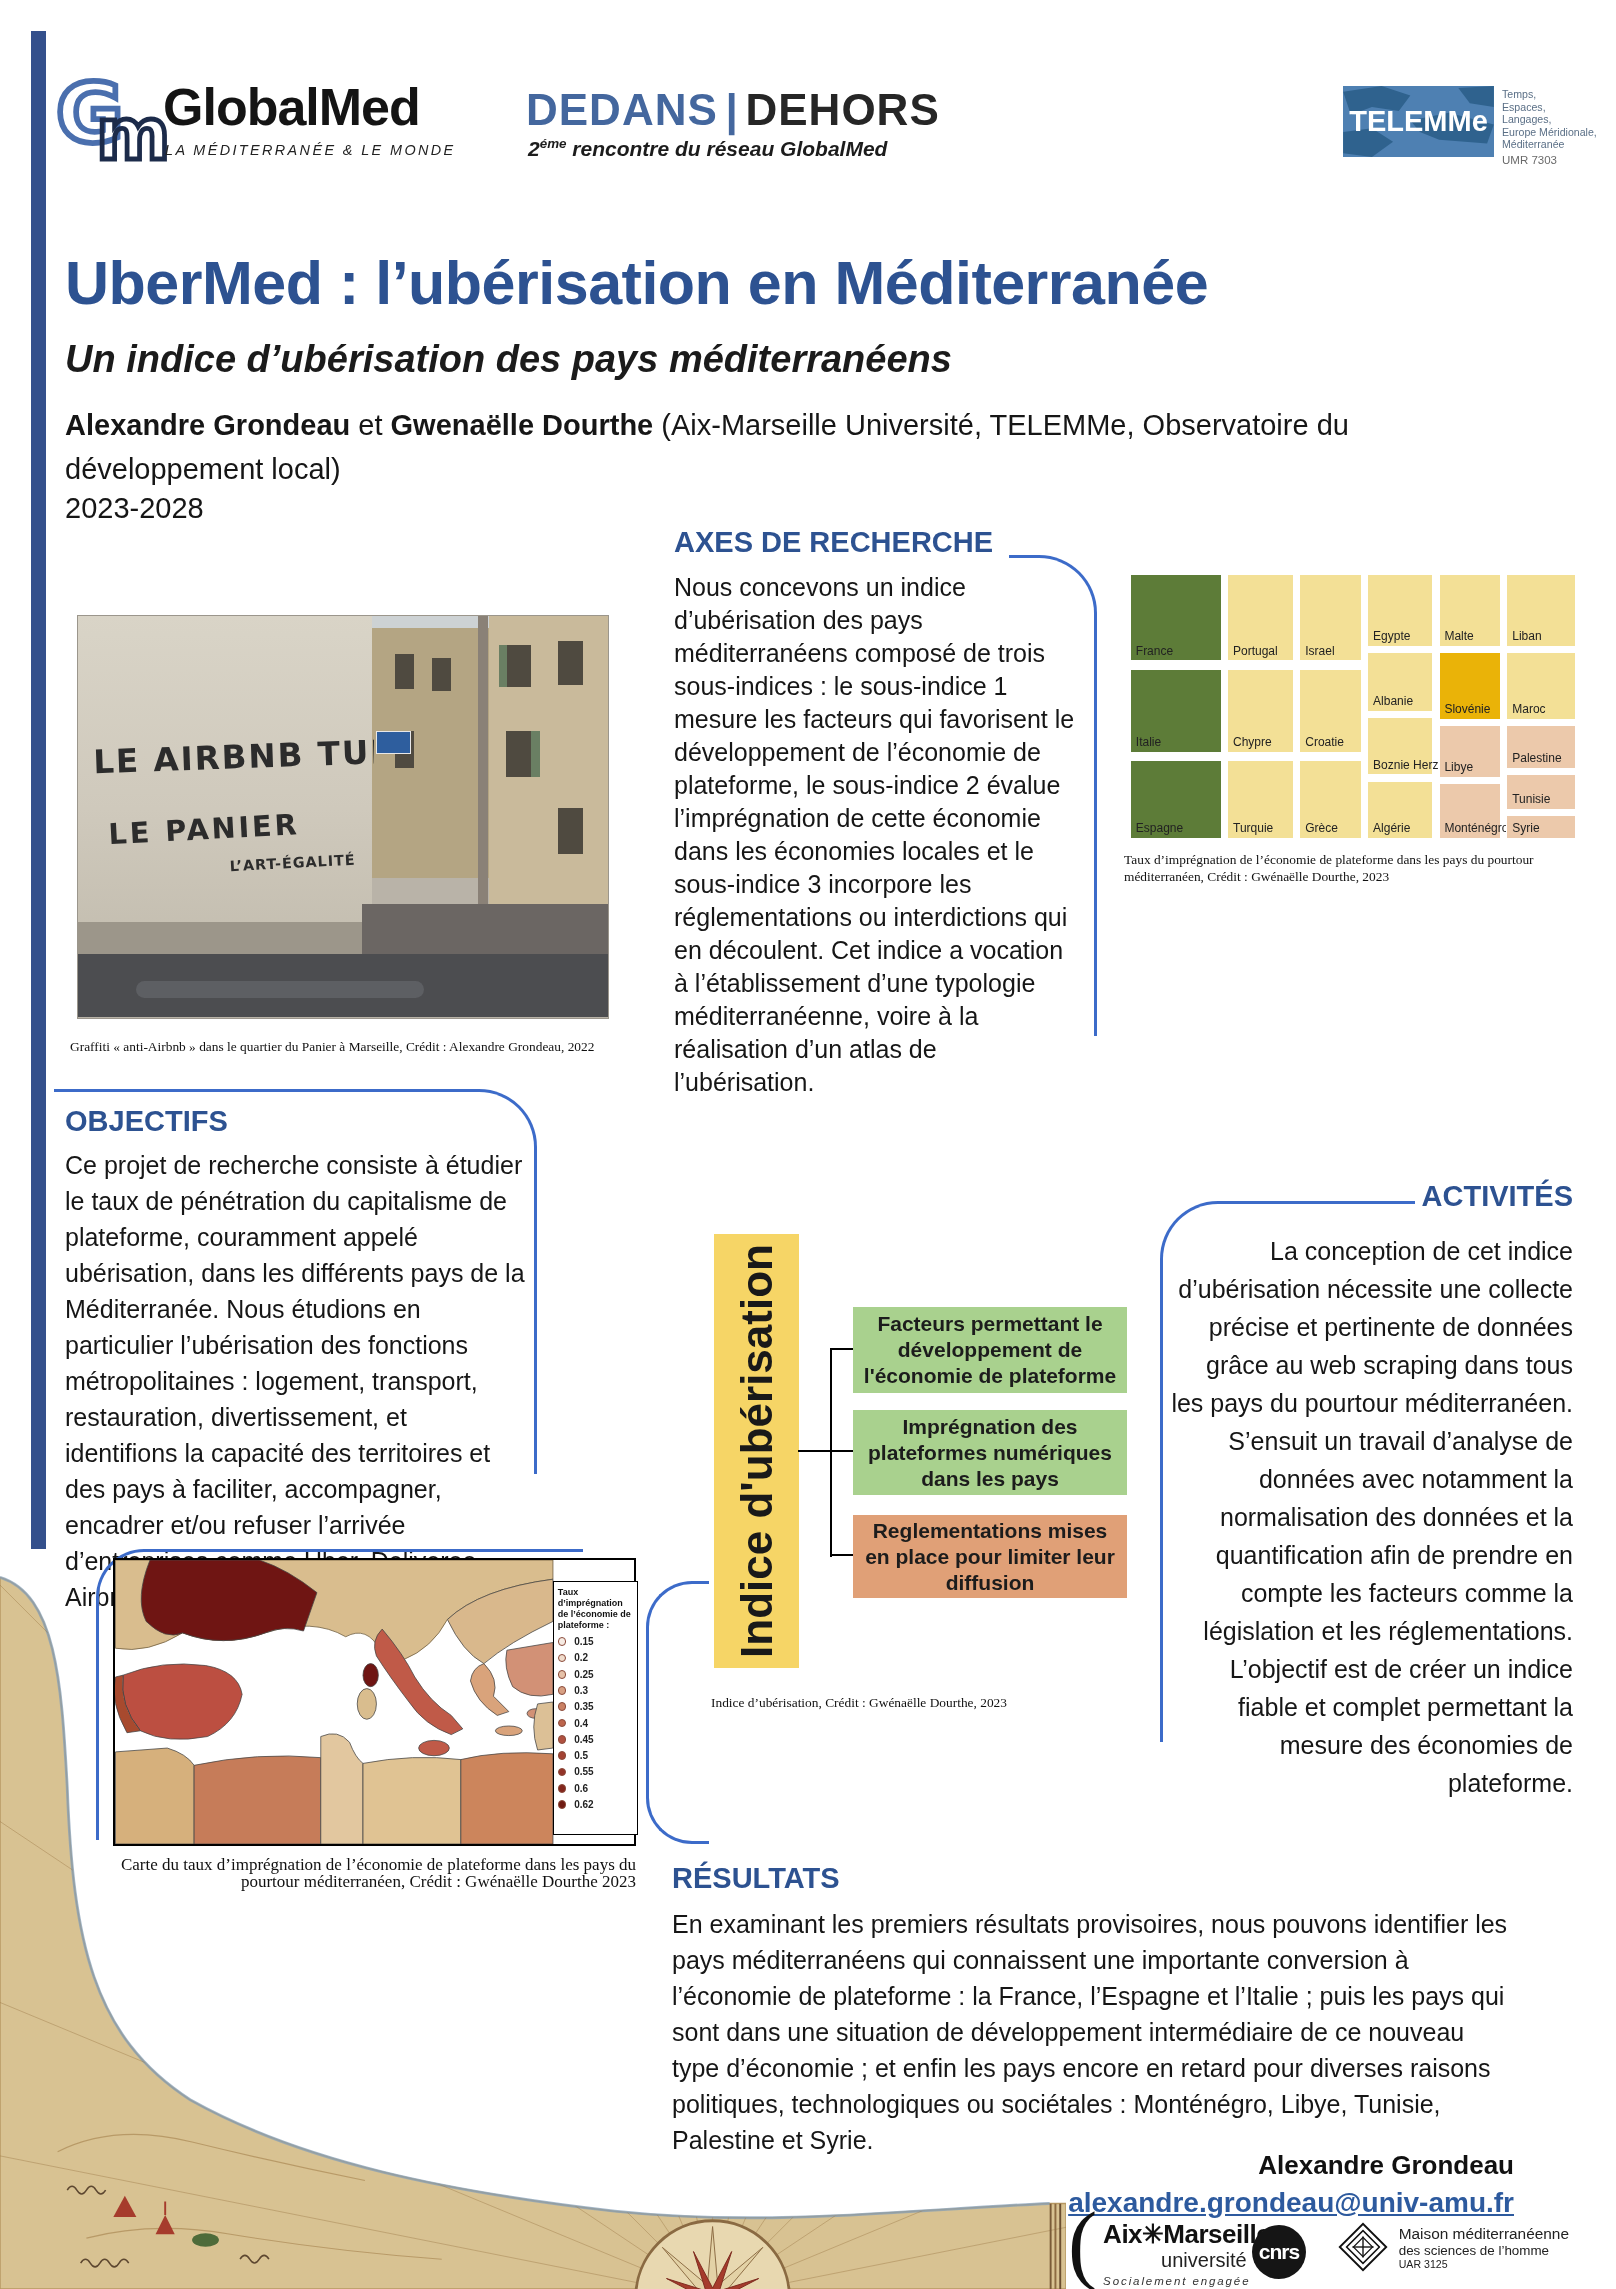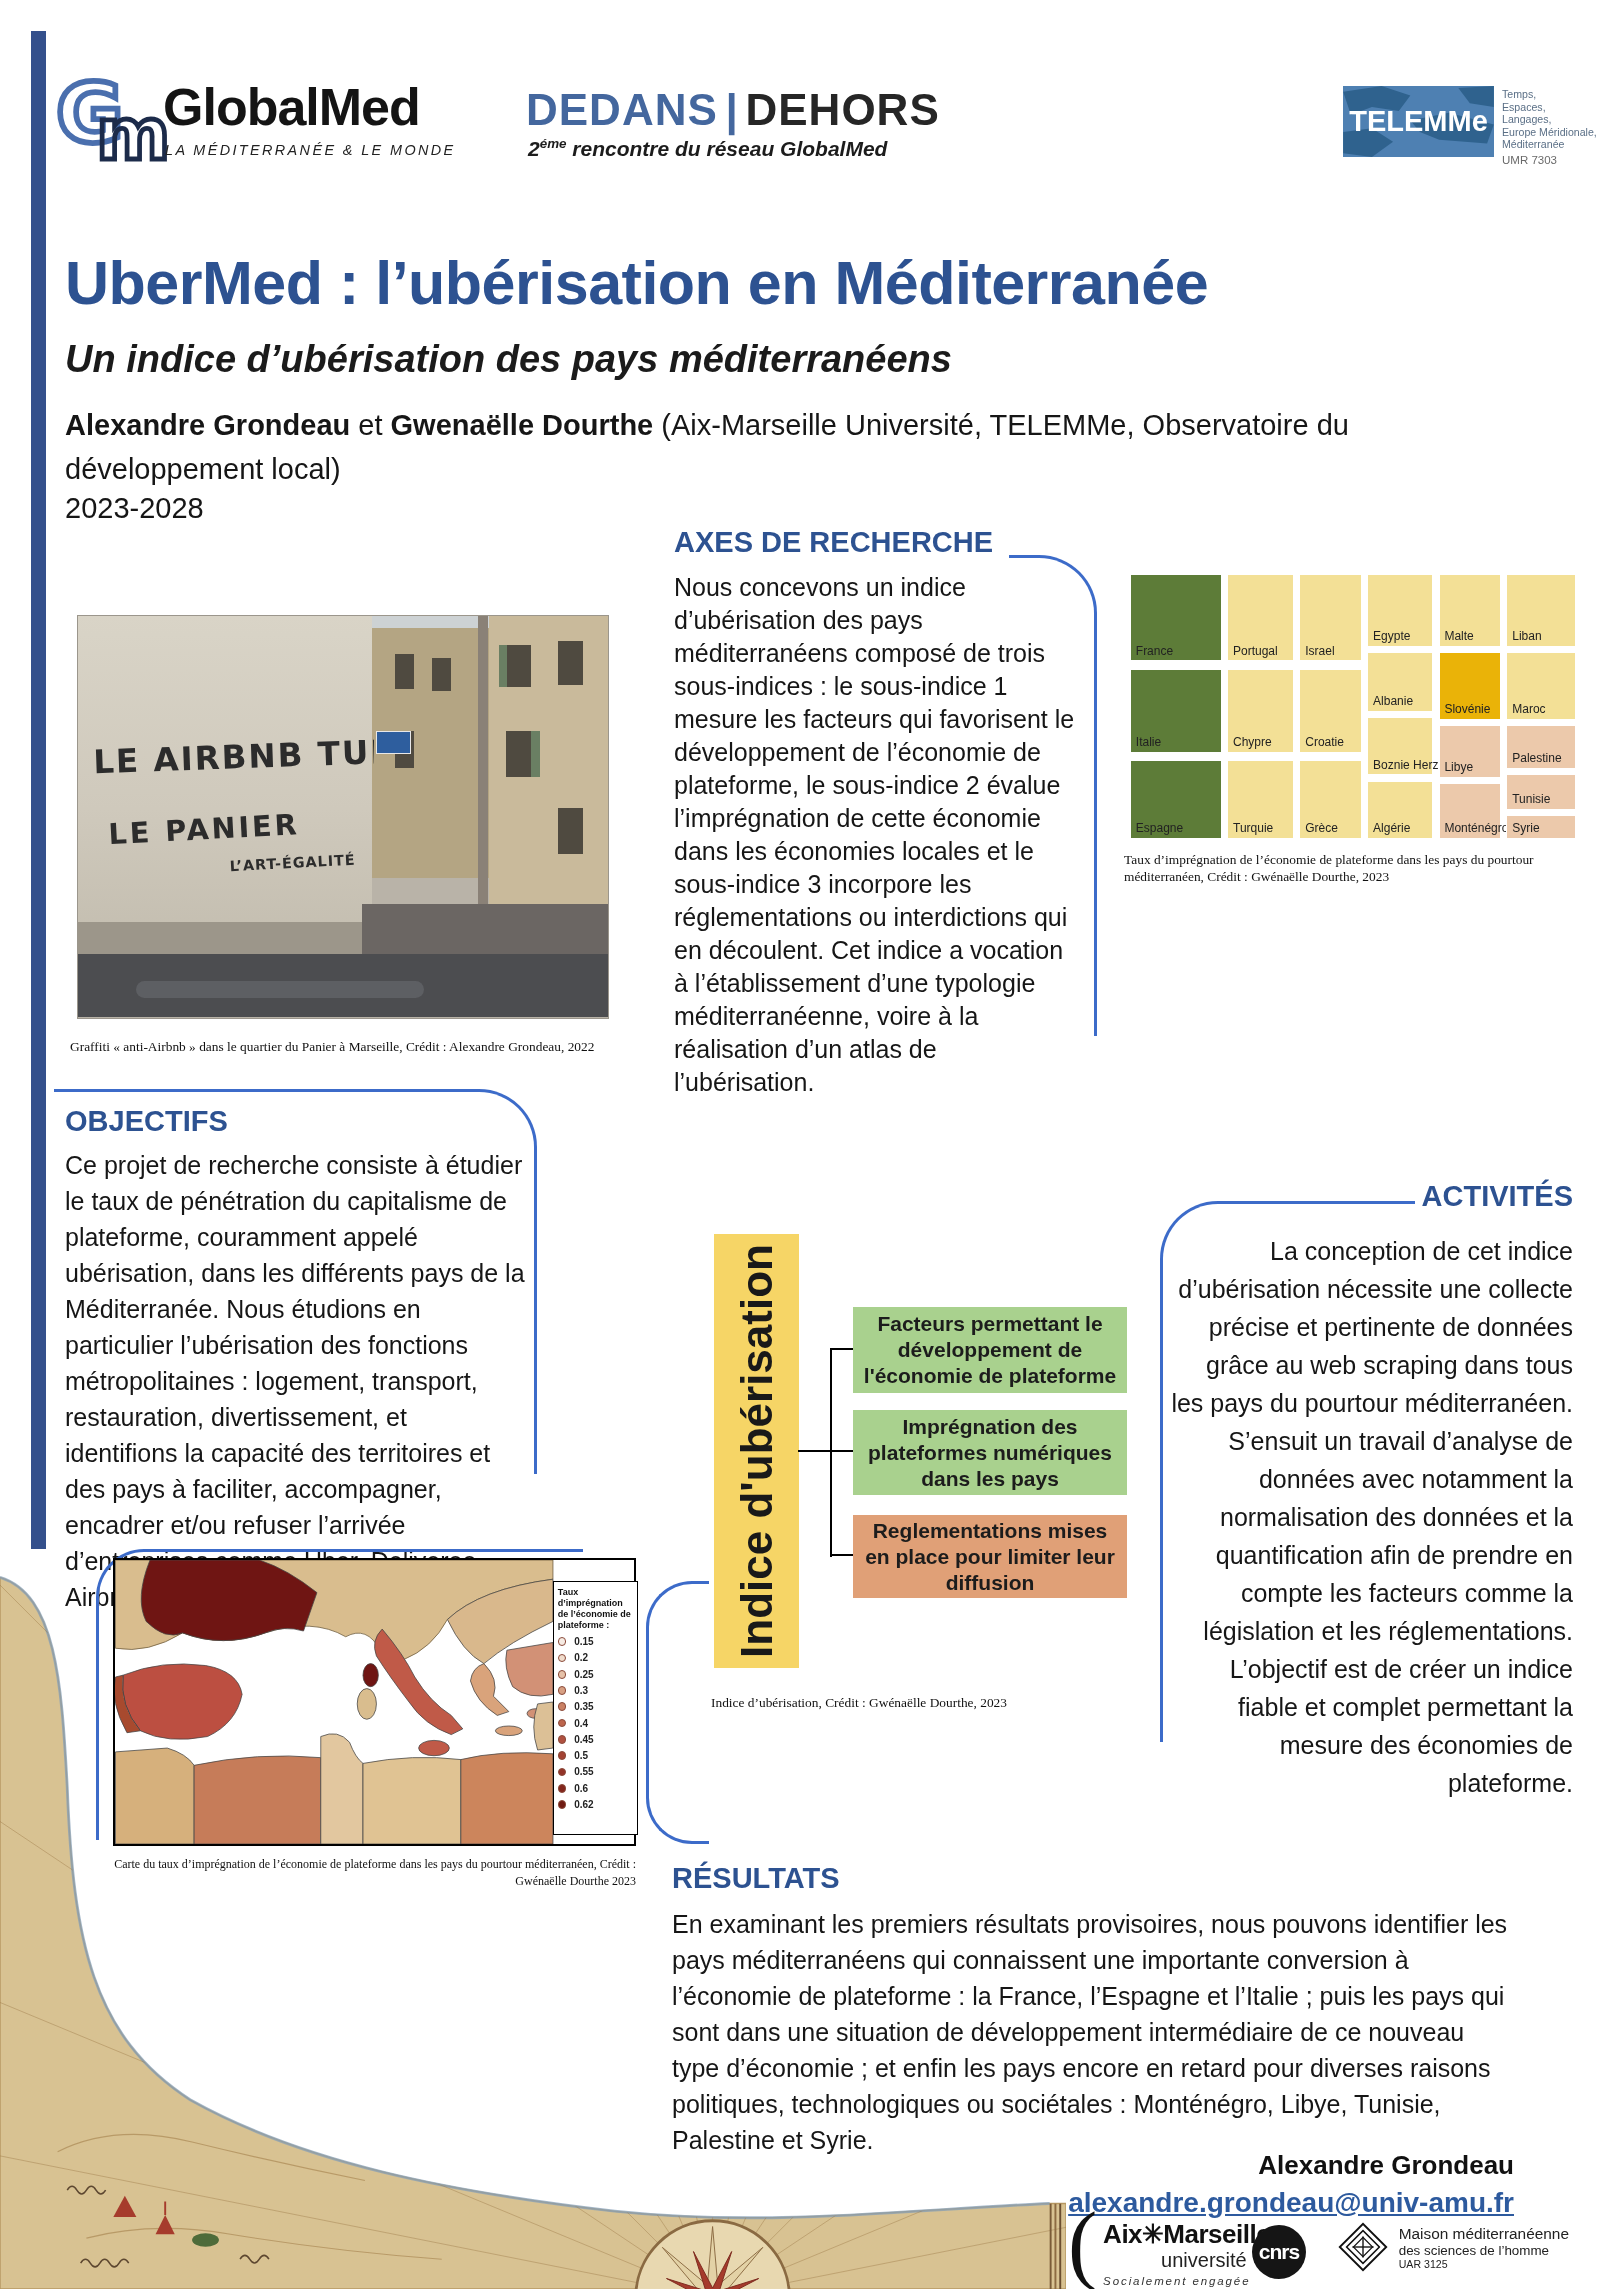--- a/index.html
+++ b/index.html
@@ -75,21 +75,21 @@
   
   .act-h{left:1170px;top:1180px;width:403px;text-align:right;}
   .act-b{left:1170px;top:1232px;width:403px;text-align:right;line-height:38px;}
   
   .medmap{left:113px;top:1558px;width:519px;height:284px;border:2.9px solid #000;background:#fff;}
   .map-legend{position:absolute;left:438px;top:21px;width:75px;height:242px;border:1.9px solid #000;background:#fff;padding:4.8px 3.8px;box-sizing:content-box;}
   .map-legend-title{font-size:9px;font-weight:bold;line-height:11px;color:#111;}
   .lg-row{display:flex;align-items:center;margin-top:5.3px;}
   .lg-dot{width:6.7px;height:6.7px;border-radius:50%;border:1px solid #8a4a3a;margin-right:7.7px;flex:0 0 auto;}
   .lg-val{font-size:10px;font-weight:600;color:#222;}
-  .map-cap{left:69px;top:1856px;width:567px;text-align:right;font-size:12px;}
+  .map-cap{left:69px;top:1856px;width:567px;text-align:right;font-size:17px;}
   
   .res-h{left:672px;top:1862px;}
   .res-b{left:672px;top:1906px;width:845px;line-height:36px;}
   
   .contact{right:103px;top:2150px;text-align:right;}
   .contact-name{font-size:26px;font-weight:bold;color:#111;}
   .contact-email{display:inline-block;margin-top:5.8px;font-size:28px;font-weight:bold;color:#2d5a9e;text-decoration:underline;cursor:pointer;}
   .amu{left:1068px;top:2206px;display:flex;}
   .amu-paren{font-family:"Liberation Serif",serif;font-size:88px;line-height:75px;color:#111;}
   .amu-txt{margin-left:5.8px;padding-top:13.4px;}

